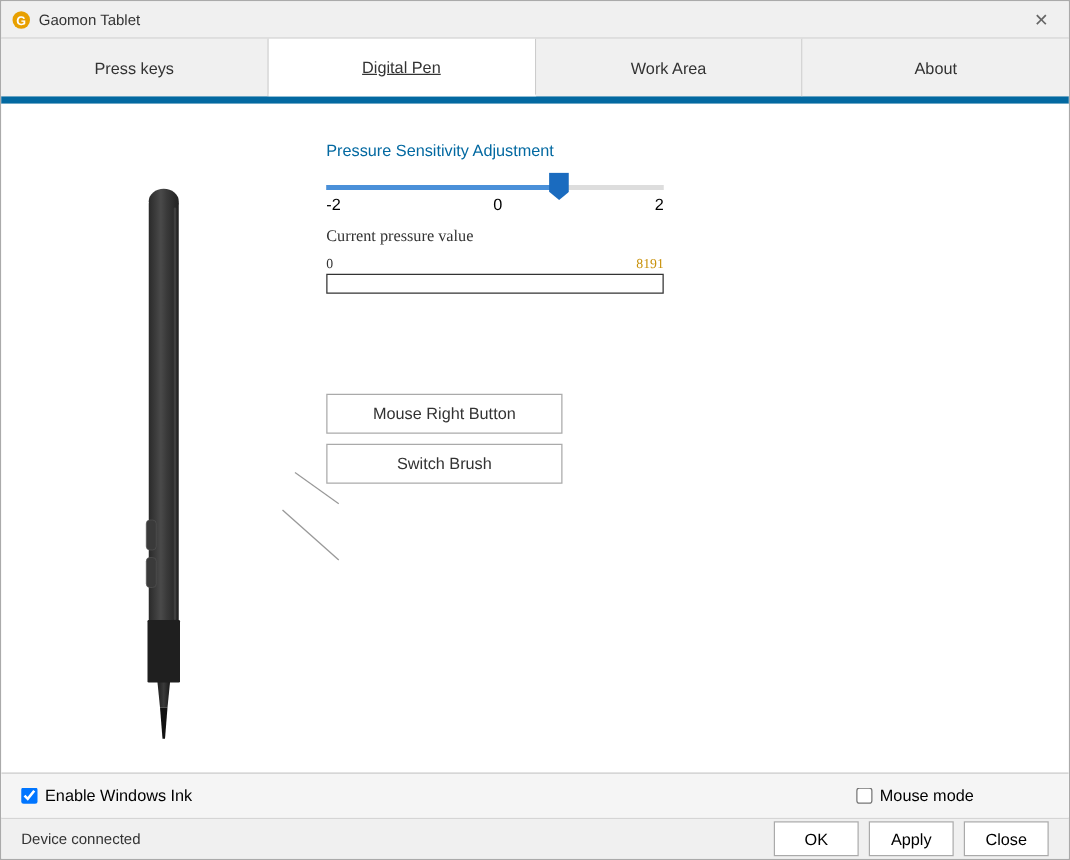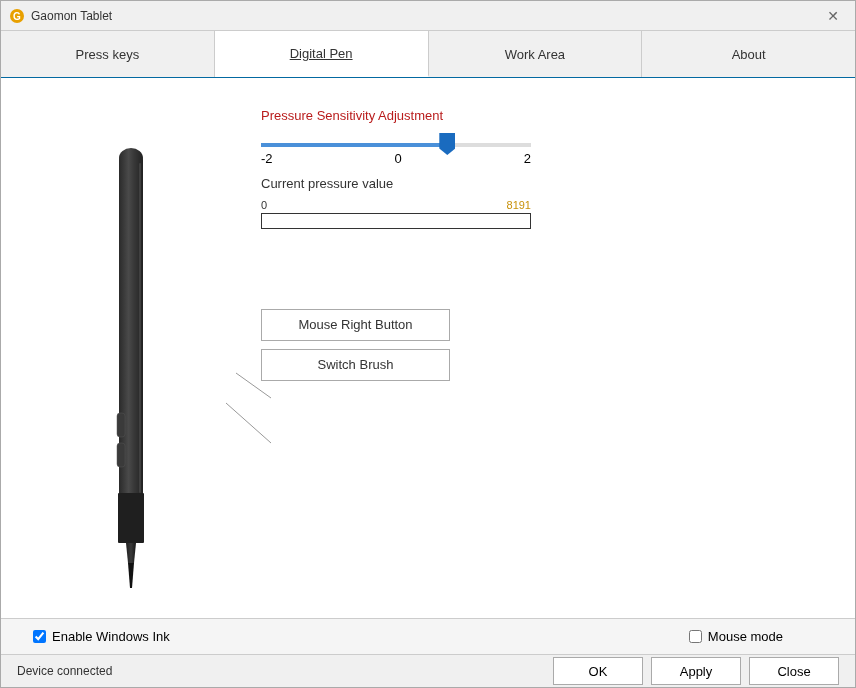--- a/index.html
+++ b/index.html
@@ -50,21 +50,21 @@
       cursor: pointer;
       font-size: 14px;
       color: #666;
       display: flex;
       align-items: center;
       justify-content: center;
     }
     .tab-bar {
       display: flex;
       background: #f0f0f0;
-      border-bottom: 1px solid #0369a1;
+      border-bottom: 6px solid #0369a1;
       flex-shrink: 0;
     }
     .tab {
       flex: 1;
       height: 46px;
       display: flex;
       align-items: center;
       justify-content: center;
       cursor: pointer;
       font-size: 13px;
@@ -104,21 +104,21 @@
     .pen-container {
       position: relative;
       width: 60px;
       height: 490px;
     }
     .pressure-section {
       margin-bottom: 10px;
     }
     .section-label {
       font-size: 13px;
-      color: #b91c1c;
+      color: #0369a1;
       margin-bottom: 16px;
     }
     .slider-container {
       position: relative;
       margin: 10px 0 4px 0;
     }
     .slider-track {
       width: 270px;
       height: 4px;
       background: #ddd;
@@ -140,20 +140,21 @@
       background: #1a6bbf;
       clip-path: polygon(0% 0%, 100% 0%, 100% 70%, 50% 100%, 0% 70%);
     }
     .slider-range {
       display: flex;
       justify-content: space-between;
       width: 270px;
     }
     .pressure-value-section {
       margin-top: 10px;
+      font-family: Liberation Serif, serif;
     }
     .pressure-label {
       font-size: 13px;
       color: #333;
       margin-bottom: 8px;
     }
     .pressure-range {
       display: flex;
       justify-content: space-between;
       width: 270px;
@@ -181,23 +182,24 @@
       background: white;
       border: 1px solid #aaa;
       font-size: 13px;
       color: #333;
       cursor: pointer;
       text-align: center;
       line-height: 30px;
     }
     .bottom-bar {
       border-top: 1px solid #ccc;
-      padding: 10px 32px;
+      padding: 10px 16px;
       display: flex;
       background: #f5f5f5;
+      gap: 20px;
       flex-shrink: 0;
     }
     .checkbox-label {
       display: flex;
       align-items: center;
       gap: 6px;
       font-size: 13px;
       cursor: pointer;
     }
     .checkbox-label input { cursor: pointer; }
@@ -213,21 +215,21 @@
     .status-text {
       font-size: 12px;
       color: #333;
     }
     .action-buttons {
       margin-left: auto;
       display: flex;
       gap: 8px;
     }
     .action-btn {
-      width: 90px;
+      width: 68px;
       height: 28px;
       background: white;
       border: 1px solid #aaa;
       font-size: 13px;
       cursor: pointer;
     }
     
     .pen-svg {
       width: 60px;
       height: 490px;

